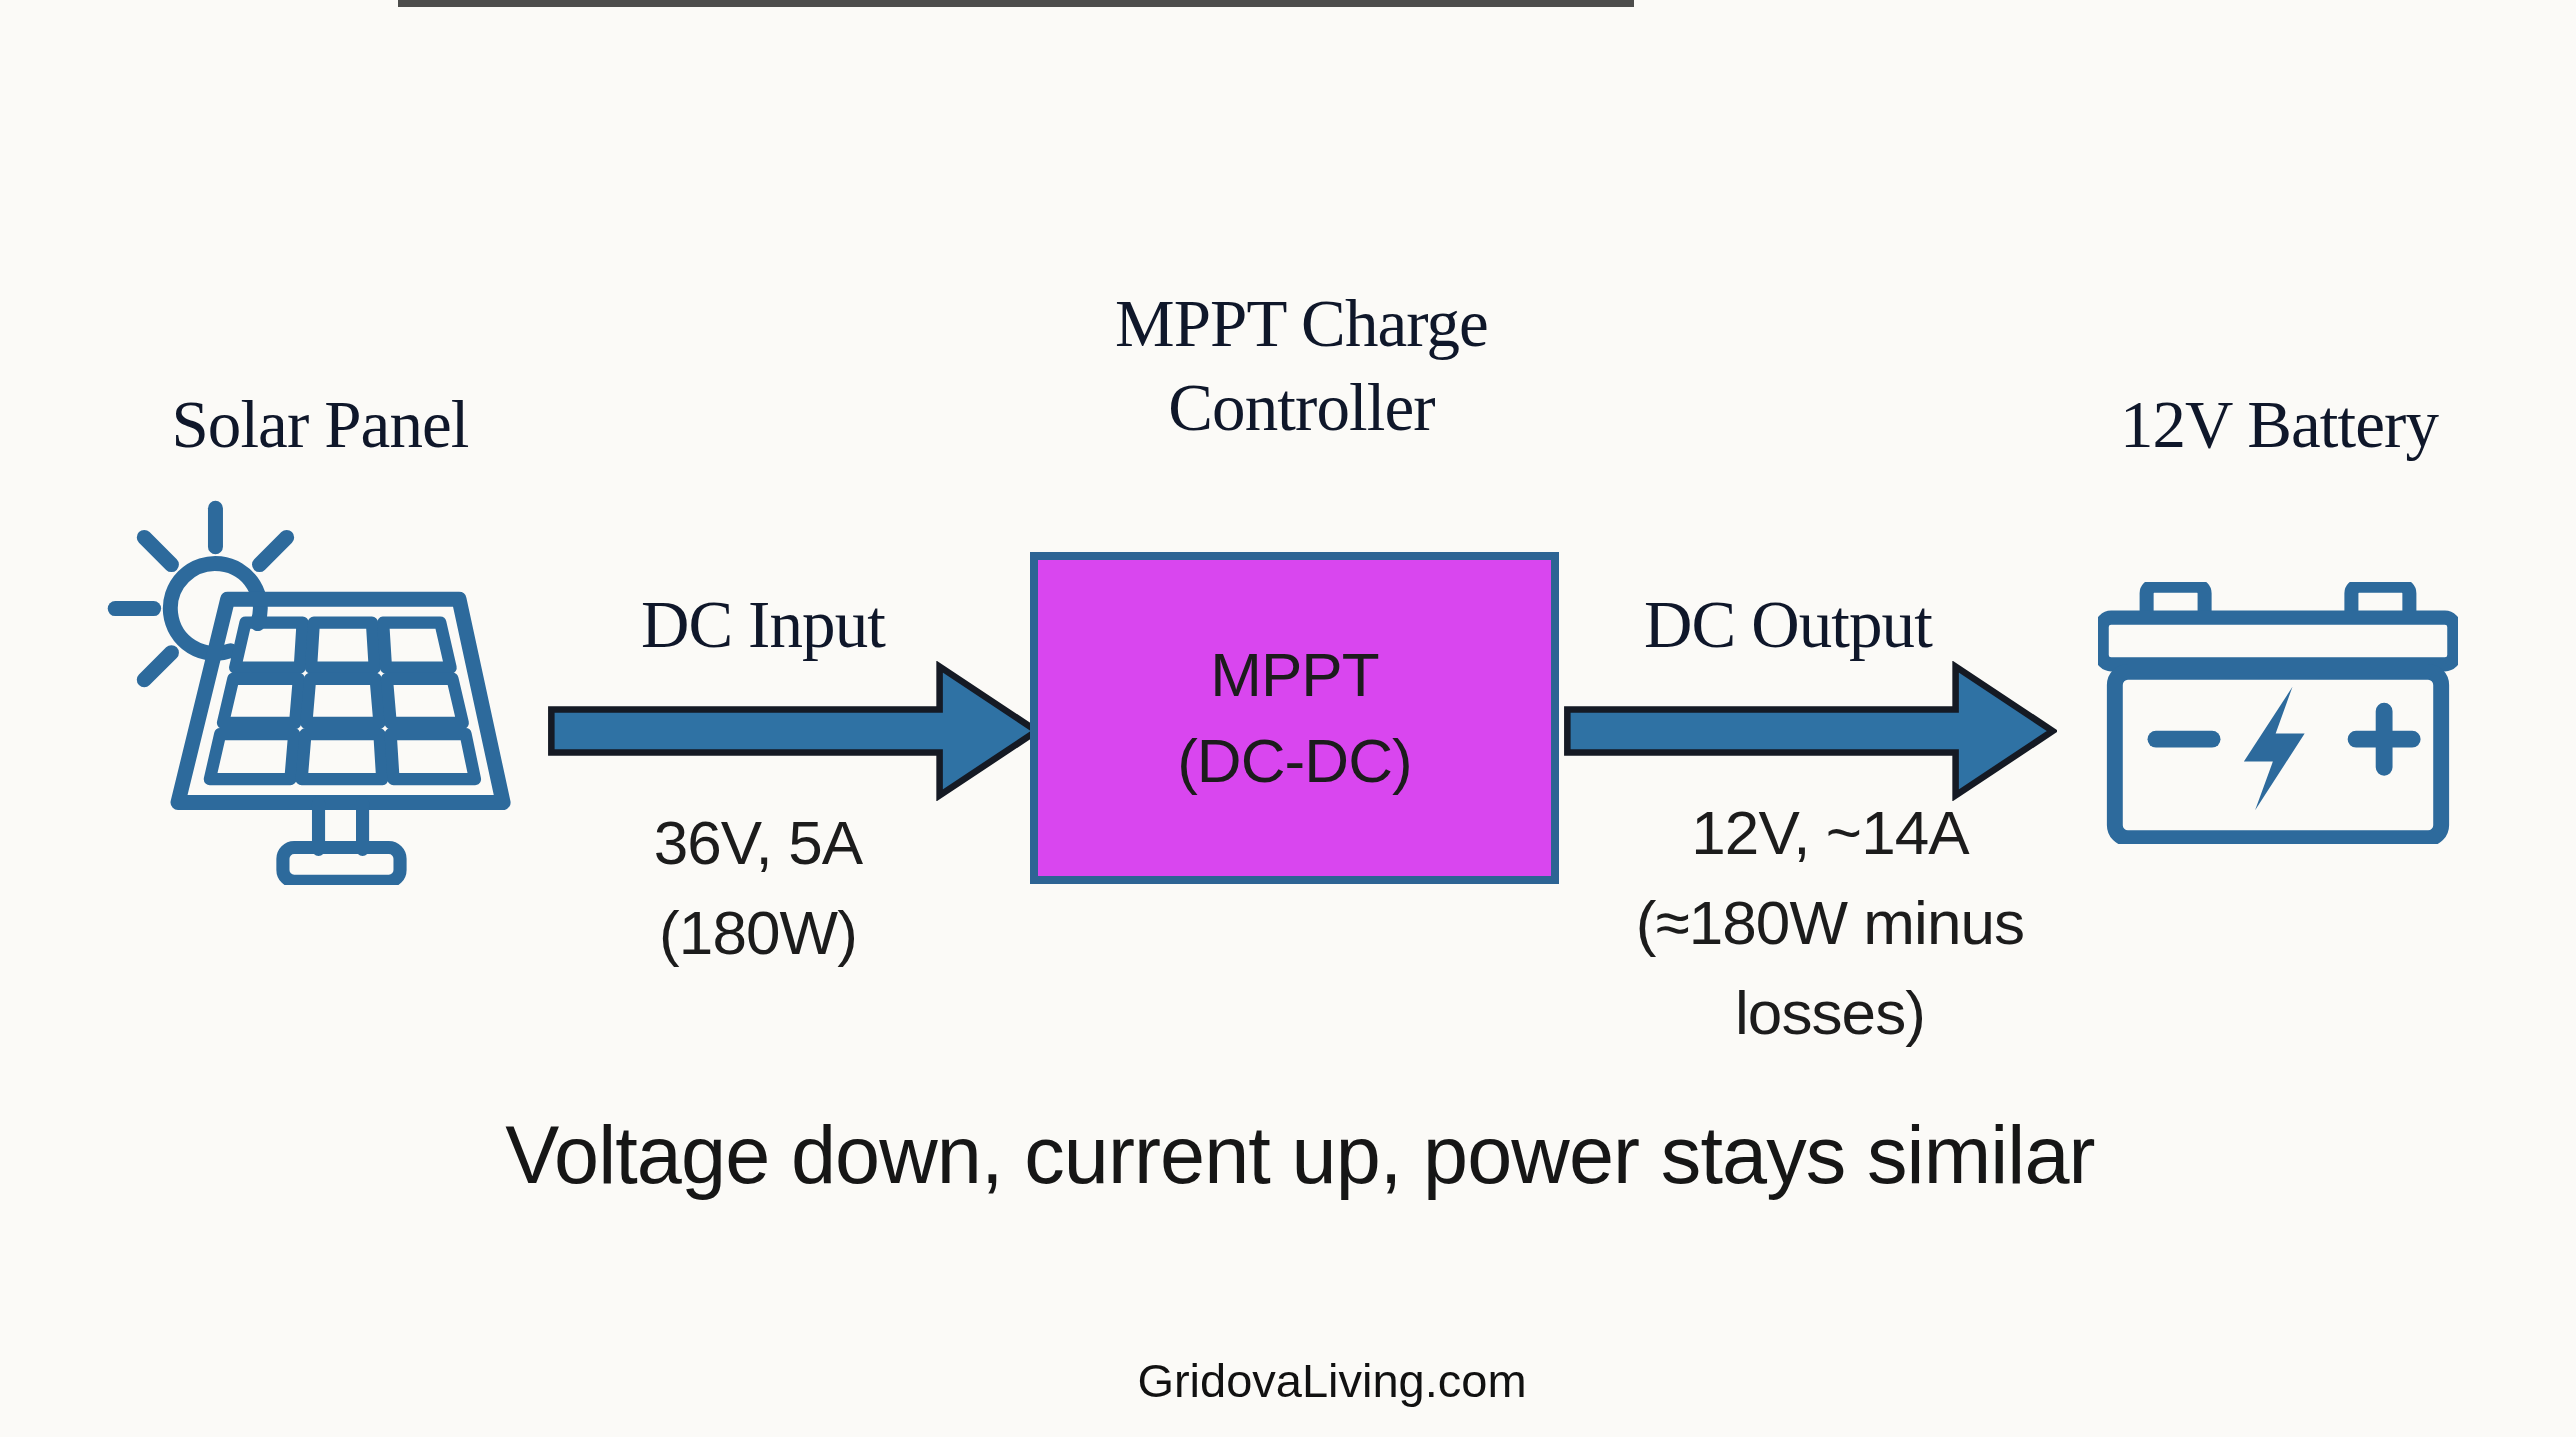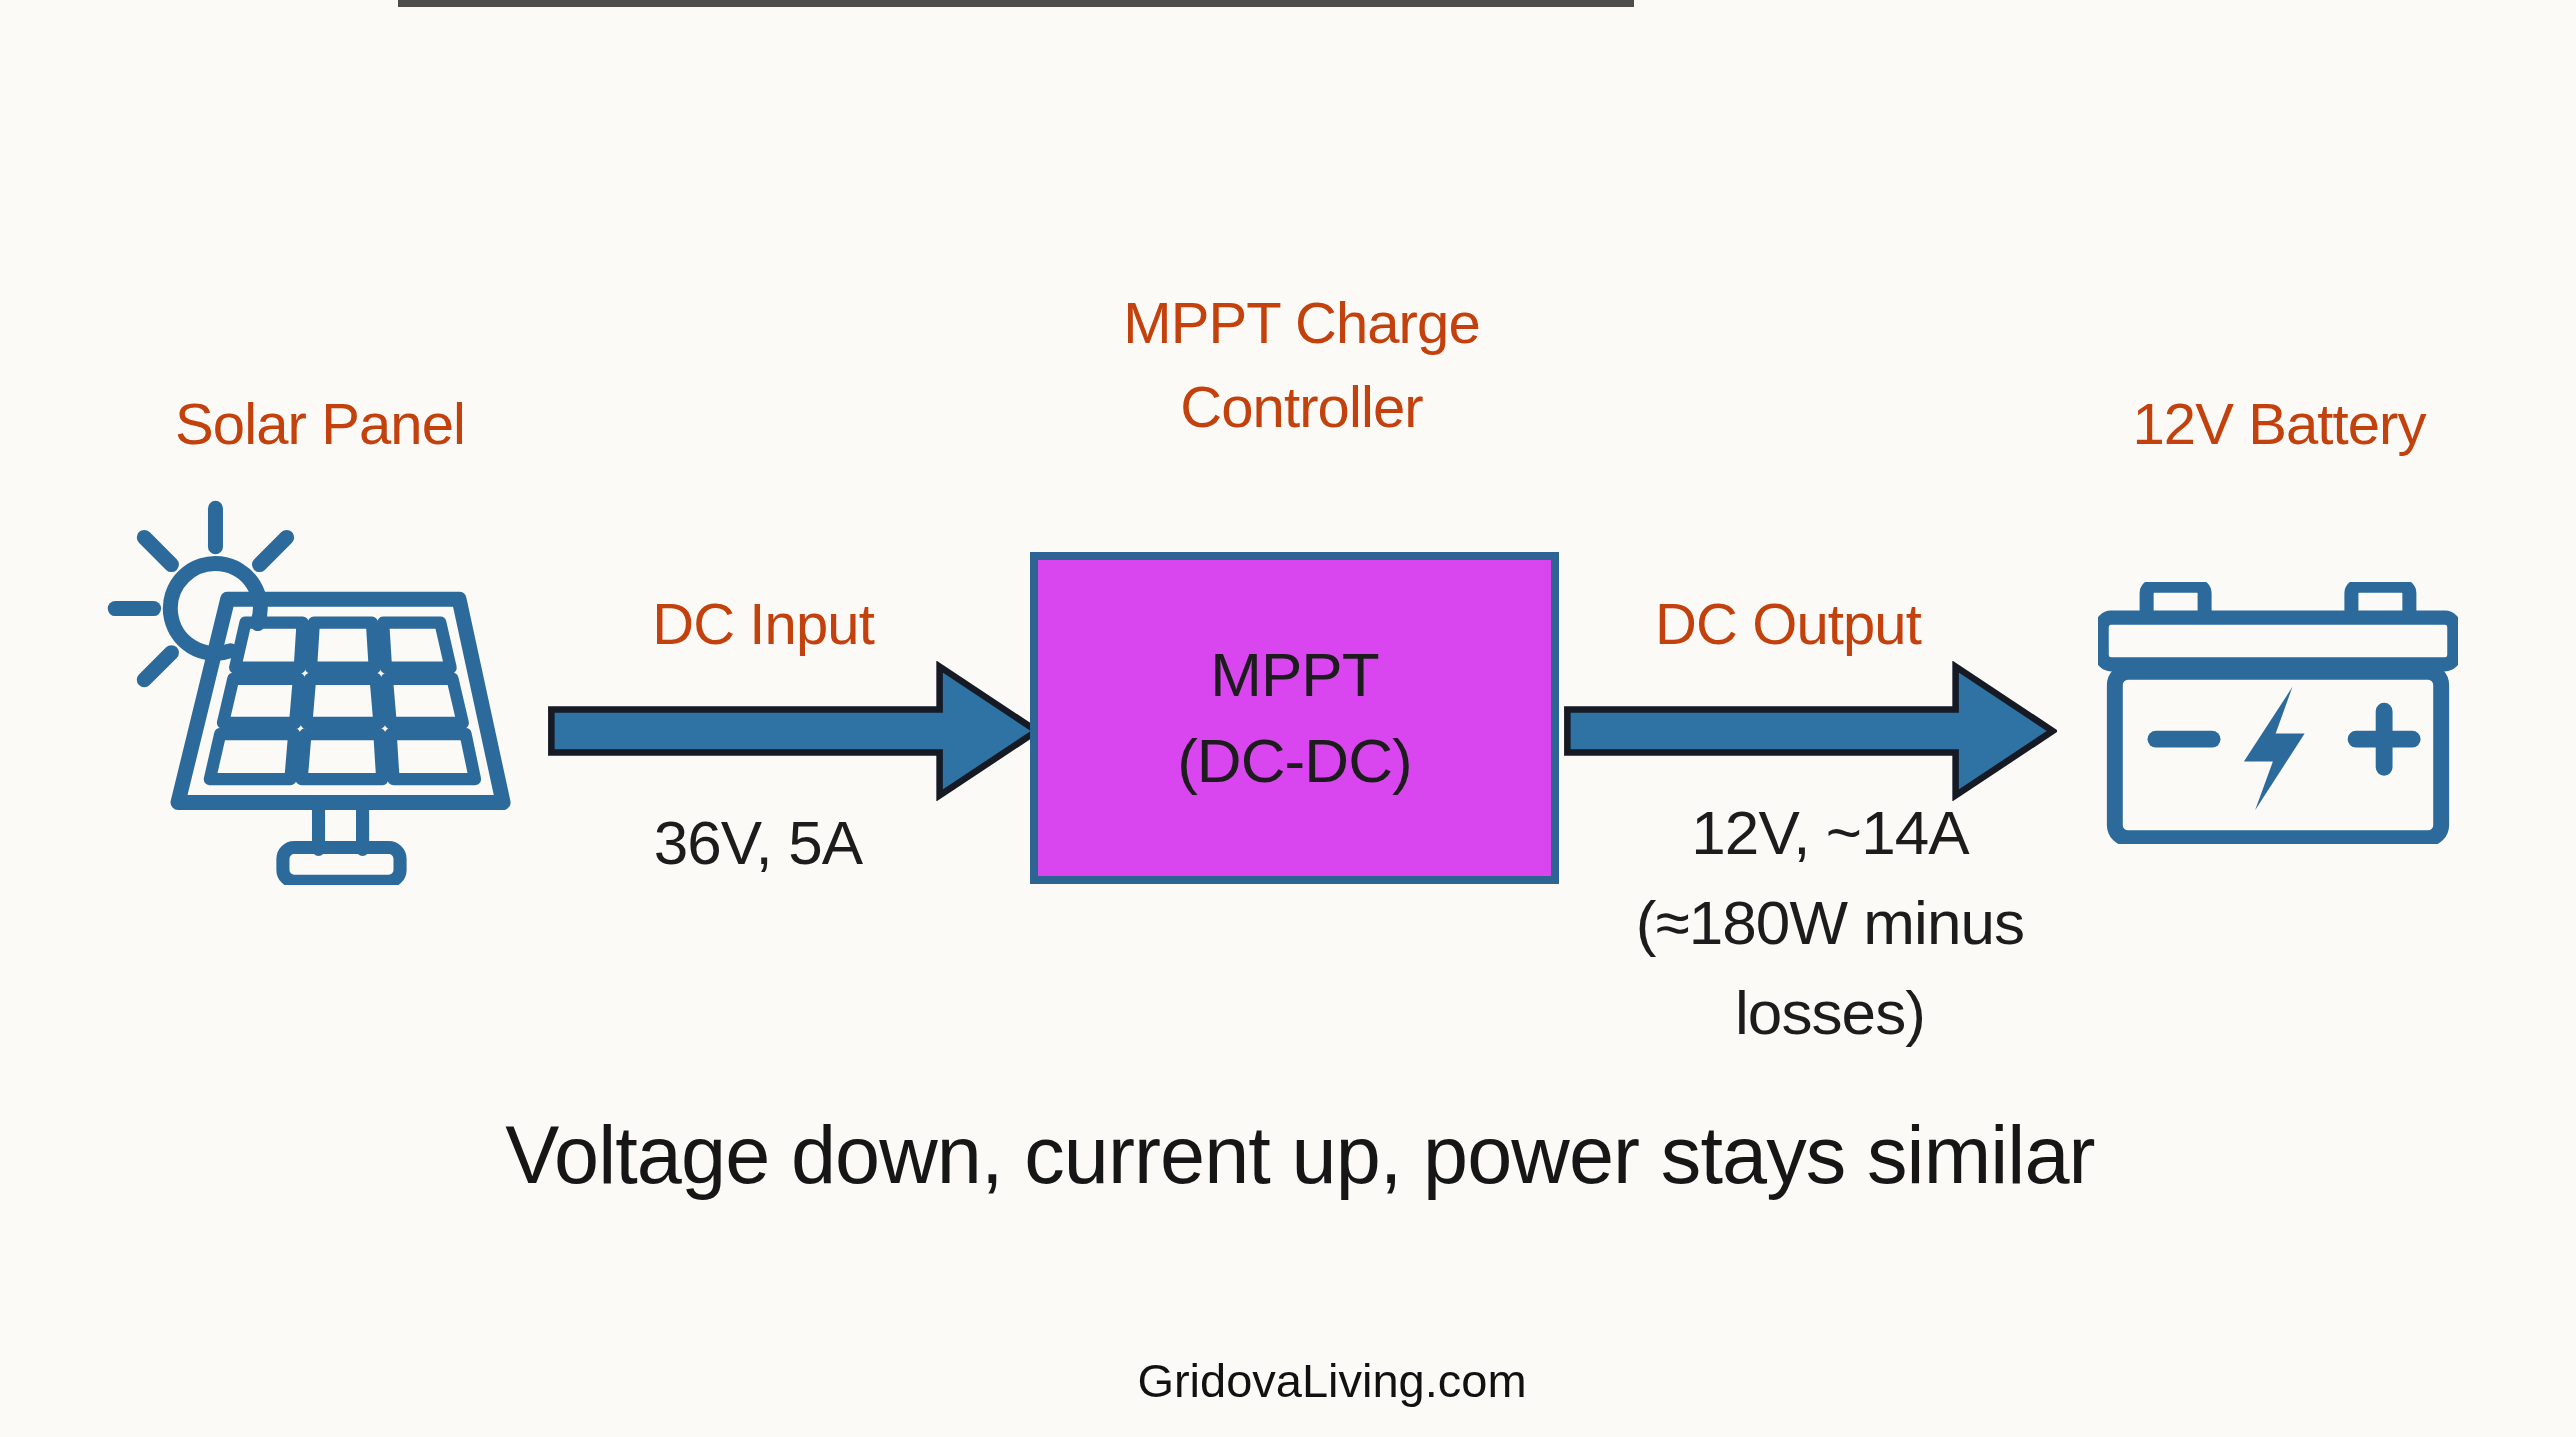--- a/index.html
+++ b/index.html
@@ -4,22 +4,22 @@
 <style>
   html,body{margin:0;padding:0;}
   body{background:#e8e8e8;}
   .stage{
     position:relative;width:2576px;height:1438px;
     background:#fbfaf7;overflow:hidden;
     font-family:"Liberation Sans",sans-serif;color:#1b1b1b;
   }
   .abs{position:absolute;}
   .label{
-    font-size:58px;font-weight:500;letter-spacing:-0.9px;
-    line-height:84px;text-align:center;color:#c2410c;
+    font-size:67px;font-weight:500;letter-spacing:-0.9px;
+    line-height:84px;text-align:center;color:#0f172a;font-family:Liberation Serif, serif;
   }
   .value{
     font-size:62px;font-weight:500;letter-spacing:-0.9px;
     line-height:90px;text-align:center;color:#1c1c1c;
   }
   .top-strip{
     left:398px;top:0;width:1236px;height:6.6px;
     background:#2e2e2e;opacity:.85;
   }
   .mppt-box{
@@ -83,20 +83,21 @@
   <div class="abs label" style="left:482px;top:582px;width:562px;">DC Input</div>
 
   <div class="abs" style="left:547px;top:661px;">
     <svg width="494" height="140" viewBox="0 0 528 150">
       <polygon points="4,52 420,52 420,6 524,75 420,144 420,98 4,98" fill="#2f72a4" stroke="#151a24" stroke-width="7"></polygon>
     </svg>
   </div>
 
   <div class="abs value" style="left:477px;top:798px;width:562px;">
     <div>36V, 5A</div>
+    <div>(180W)</div>
   </div>
 
   <div class="abs label" style="left:927px;top:281px;width:749px;">
     <div>MPPT Charge</div>
     <div>Controller</div>
   </div>
 
   <div class="abs mppt-box">
     <div class="value">MPPT</div>
     <div class="value">(DC-DC)</div>

